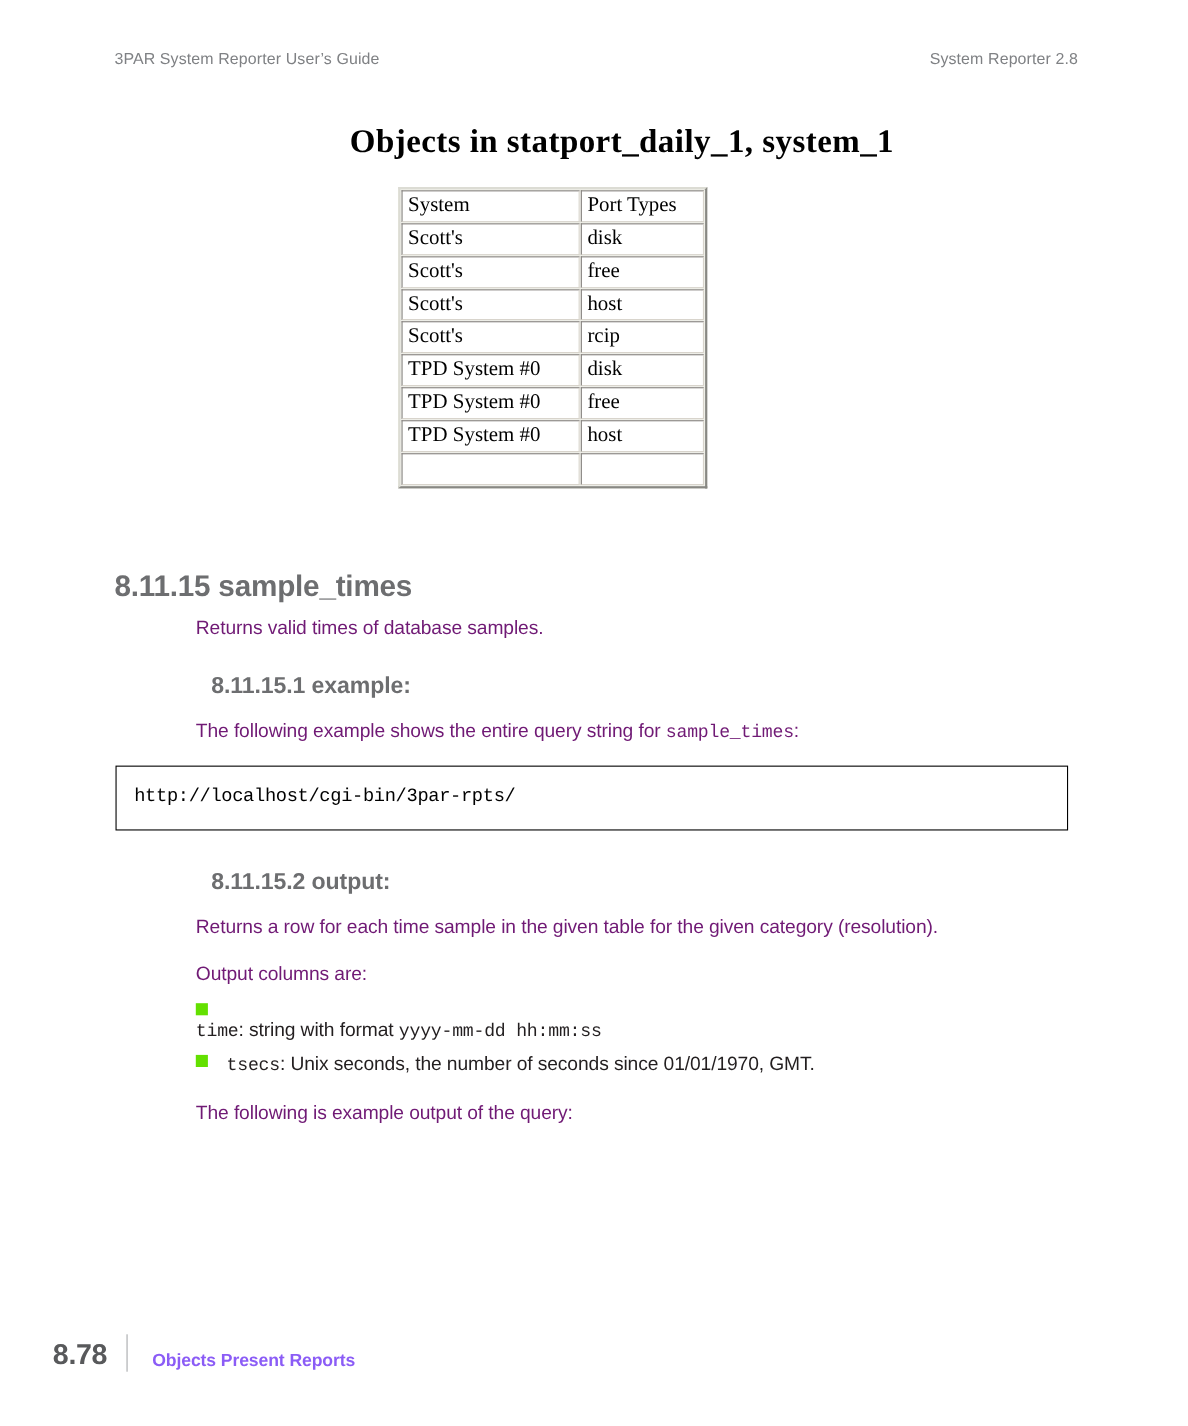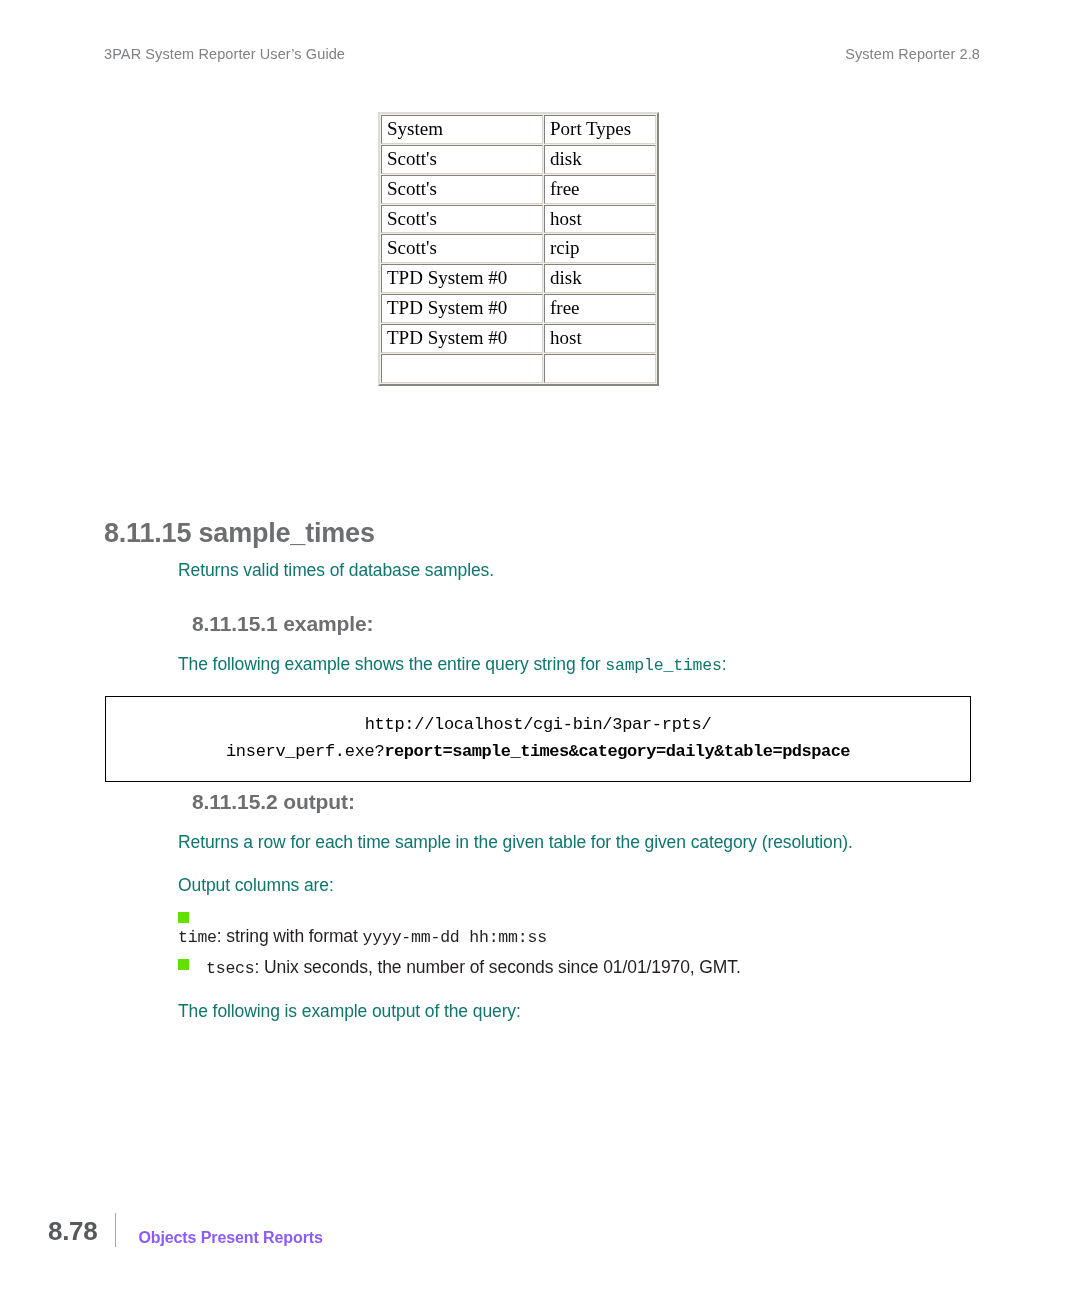--- a/index.html
+++ b/index.html
@@ -56,21 +56,21 @@
     font-size: 30px;
     color: #000000;
     letter-spacing: 0.4px;
     margin: 0 0 24px 2px;
     white-space: nowrap;
   }
   .fig-table-clip {
     width: 282px;
     height: 315px;
     overflow: hidden;
-    margin-left: 18px;
+    margin-left: 2px;
     padding-left: 44px;
   }
   table.browser-table {
     border-collapse: separate;
     border-spacing: 1px;
     background: #efefe8;
     border: 2px outset #dcdcd4;
     font-family: "Liberation Serif", serif;
     font-size: 19px;
     color: #000000;
@@ -104,21 +104,21 @@
     font-size: 21px;
     color: #6d6e70;
     letter-spacing: -0.1px;
     white-space: nowrap;
     margin-left: 40px;
   }
   .para {
     position: absolute;
     left: 178px;
     font-size: 17.5px;
-    color: #0f766e;
+    color: #701a75;
     line-height: 1.35;
     letter-spacing: -0.1px;
   }
   .mono {
     font-family: "Liberation Mono", monospace;
     font-size: 16.5px;
     letter-spacing: -0.2px;
   }
 
   
@@ -132,21 +132,20 @@
     box-sizing: border-box;
     background: #ffffff;
   }
   .codebox .code-line {
     font-family: "Liberation Mono", monospace;
     font-size: 17px;
     color: #000000;
     line-height: 1.6;
     letter-spacing: -0.3px;
     white-space: nowrap;
-    text-align: center;
   }
   .codebox .code-bold {
     font-family: "Liberation Mono", monospace;
     font-weight: bold;
     letter-spacing: -0.5px;
   }
 
   
   .bullet-row {
     position: absolute;
@@ -202,20 +201,21 @@
 </style>
 </head>
 <body>
 
 <div class="running-head">
   <div class="rh-left">3PAR System Reporter User’s Guide</div>
   <div class="rh-right">System Reporter 2.8</div>
 </div>
 
 <div class="figure">
+  <div class="figure-title">Objects in statport_daily_1, system_1</div>
   <div class="fig-table-clip">
     <table class="browser-table">
       <tbody>
         <tr>
           <td class="c-sys">System</td>
           <td class="c-port">Port Types</td>
         </tr>
         <tr>
           <td class="c-sys">Scott's</td>
           <td class="c-port">disk</td>
@@ -255,21 +255,20 @@
 
 <div class="h2" style="top:518px;">8.11.15 sample_times</div>
 <div class="para" style="top:559px;">Returns valid times of database samples.</div>
 
 <div class="h3" style="top:612px;">8.11.15.1 example:</div>
 
 <div class="para" style="top:653px;"><span>The following example shows the entire query string for </span><span class="mono">sample_times</span><span>:</span></div>
 
 <div class="codebox">
   <div class="code-line">http://localhost/cgi-bin/3par-rpts/</div>
-  <div class="code-line"><span>inserv_perf.exe?</span><span class="code-bold">report=sample_times&amp;category=daily&amp;table=pdspace</span></div>
 </div>
 
 <div class="h3" style="top:790px;">8.11.15.2 output:</div>
 <div class="para" style="top:831px;">Returns a row for each time sample in the given table for the given category (resolution).</div>
 <div class="para" style="top:874px;">Output columns are:</div>
 
 <div class="bullet-row" style="top:915px;flex-direction:column;">
   <span class="bullet-sq"></span>
   <span class="bullet-text"><span class="mono">time</span><span>: string with format </span><span class="mono">yyyy-mm-dd hh:mm:ss</span></span>
 </div>

